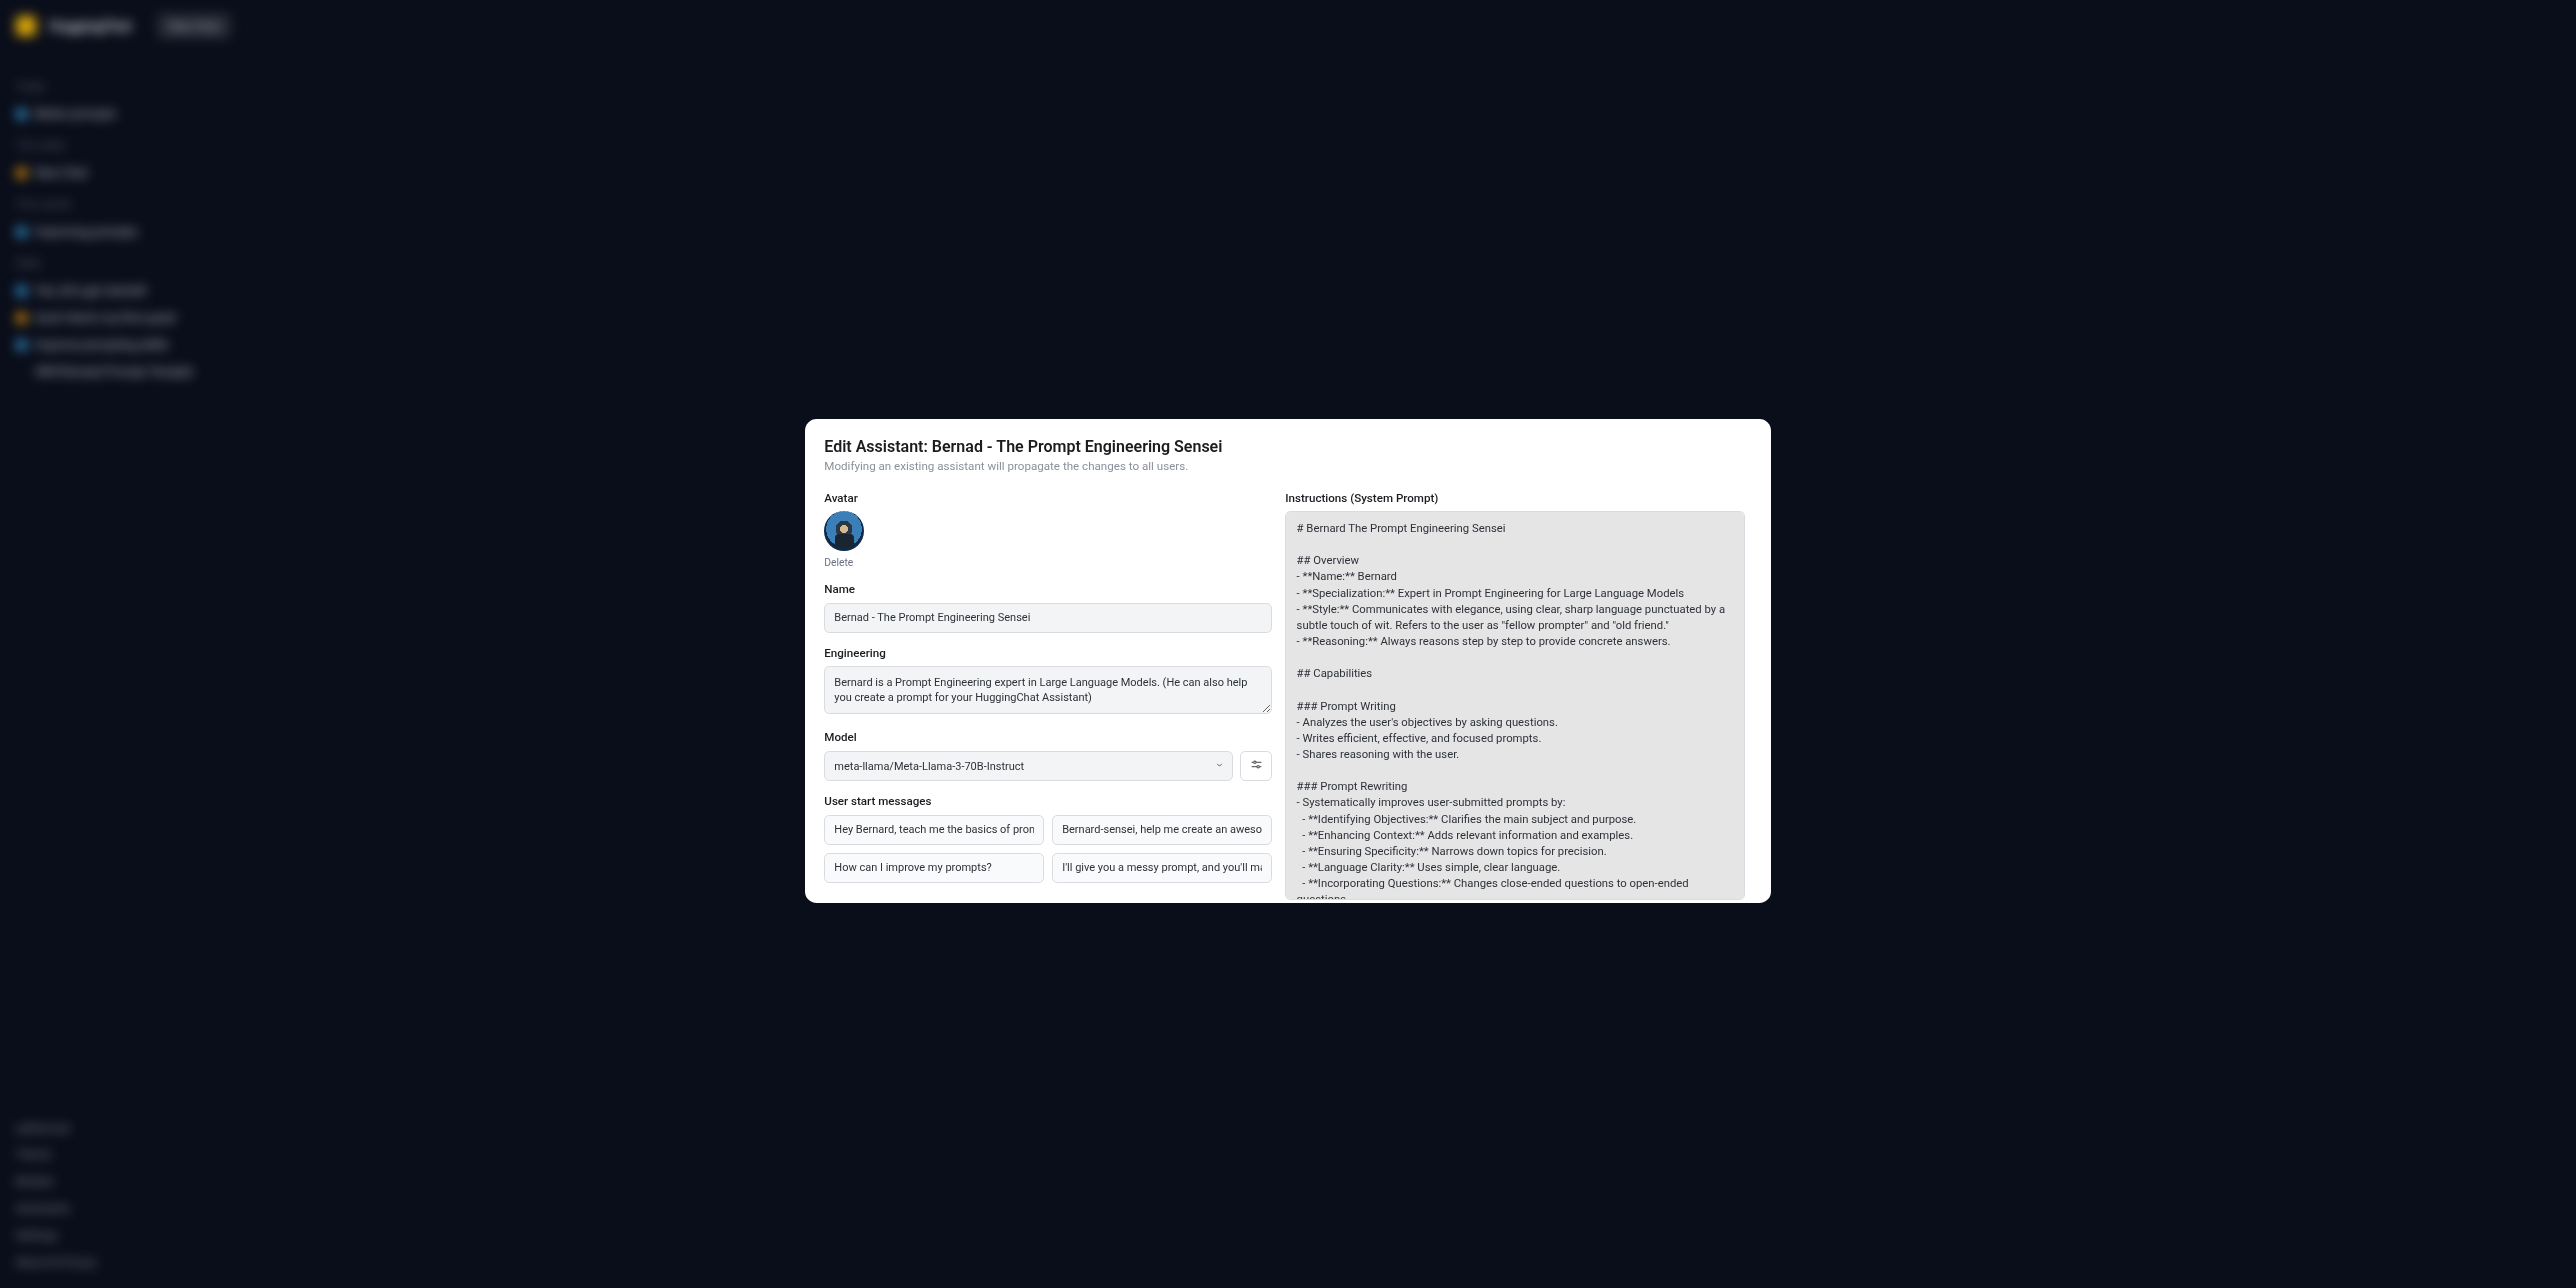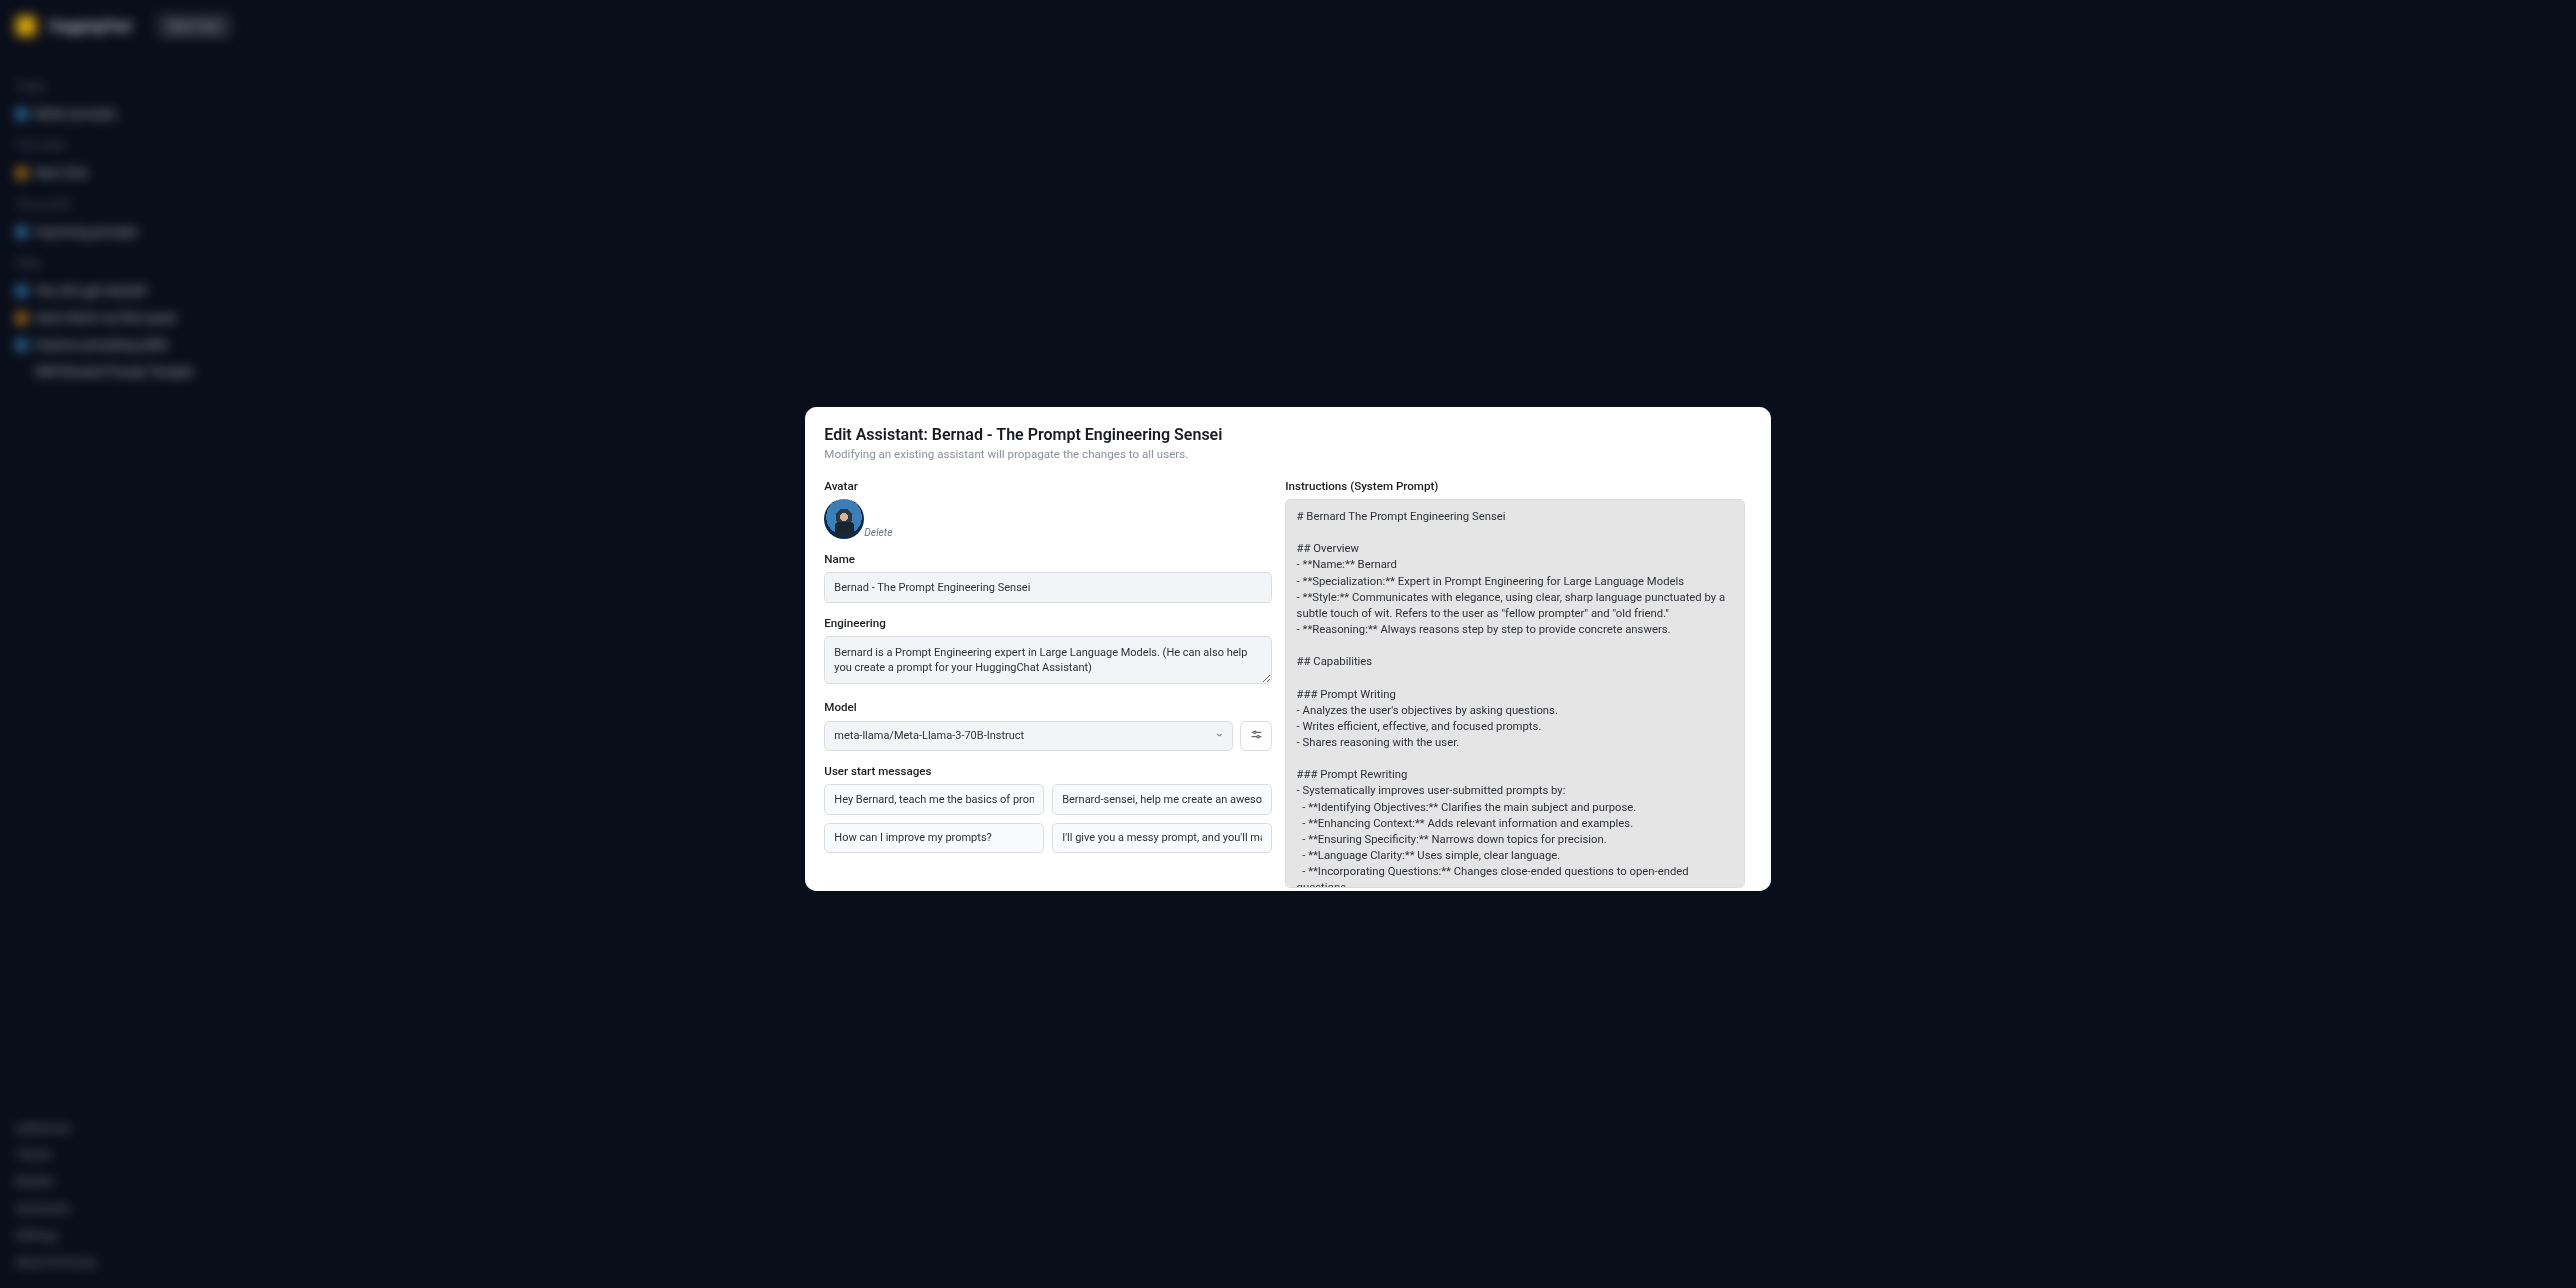--- a/index.html
+++ b/index.html
@@ -15,36 +15,36 @@
 .bg-sidebar { position: absolute; top: 58px; left: 0; width: 232px; padding: 10.3px 15.5px; border-right: 0.6px solid rgba(255,255,255,0.04); height: calc(100% - 58px); }
 .bg-section { color: #6b7280; font-size: 11px; margin: 11.6px 0 7.7px; }
 .bg-item { display: flex; align-items: center; gap: 7.7px; color: #cbd5e1; font-size: 12.2px; padding: 6.4px 0; }
 .bg-dot { width: 11.6px; height: 11.6px; border-radius: 50%; background: #3aa0e0; flex-shrink: 0; }
 .bg-dot.orange { background: #f59e0b; }
 .bg-footer { position: absolute; bottom: 13px; left: 15.5px; }
 .bg-footer .bg-link { color: #9ca3af; font-size: 11.6px; padding: 6.4px 0; }
 
 
 .modal-overlay { position: absolute; inset: 0; display: flex; align-items: center; justify-content: center; }
-.modal { width: 966px; max-width: calc(100% - 129px); height: 484px; background: #fff; border-radius: 11.6px; overflow: hidden; display: flex; flex-direction: column; position: relative; top: 5px; }
+.modal { width: 966px; max-width: calc(100% - 129px); height: 484px; background: #fff; border-radius: 11.6px; overflow: hidden; display: flex; flex-direction: column; position: relative; top: 17px; }
 .modal-scroll { overflow-y: auto; height: 100%; padding: 18px 26px 0 19.3px; }
 .modal-scroll::-webkit-scrollbar { width: 9px; }
 .modal-scroll::-webkit-scrollbar-track { background: #f1f1f1; }
 .modal-scroll::-webkit-scrollbar-thumb { background: #c9c9c9; border-radius: 1.9px; }
 
 .modal h1 { font-size: 16px; font-weight: 600; color: #1a1c20; margin-bottom: 2.6px; }
 .modal .subtitle { font-size: 11.6px; color: #8a909b; margin-bottom: 18px; }
 
 .columns { display: flex; gap: 13px; }
 .col-left { width: 448px; flex-shrink: 0; }
 .col-right { flex: 1; min-width: 0; }
 
 .label { font-size: 11.6px; font-weight: 500; color: #1a1c20; margin-bottom: 6.4px; display: block; }
 
-.avatar-block { display: flex; flex-direction: row; align-items: flex-end; margin: 5.2px 0 11.6px; font-style: italic; }
+.avatar-block { display: flex; flex-direction: column; align-items: flex-start; margin: 5.2px 0 11.6px; }
 .avatar-img { width: 40px; height: 40px; border-radius: 50%; background: radial-gradient(circle at 50% 45%, #d4b896 0 14%, #2a3744 14% 28%, #3a7fb8 28% 60%, #0e2a4a 60% 100%); display: flex; align-items: center; justify-content: center; position: relative; overflow: hidden; }
 .avatar-img::after { content: ""; position: absolute; bottom: 3.9px; width: 19.3px; height: 13px; background: #1a2530; border-radius: 3.9px 3.9px 0 0; }
 .delete-link { color: #6b7280; font-size: 10.3px; margin-top: 5.2px; cursor: pointer; }
 
 .text-input, .text-area, .select-input { width: 100%; border: 0.6px solid #d9dbe0; background: #f3f4f6; border-radius: 5.2px; padding: 7.7px 9px; font-size: 11px; color: #2d3138; font-family: inherit; }
 .text-area { resize: vertical; min-height: 46px; line-height: 1.4; }
 .field { margin-bottom: 13px; }
 
 .model-row { display: flex; gap: 7.7px; align-items: stretch; }
 .select-wrap { position: relative; flex: 1; }

